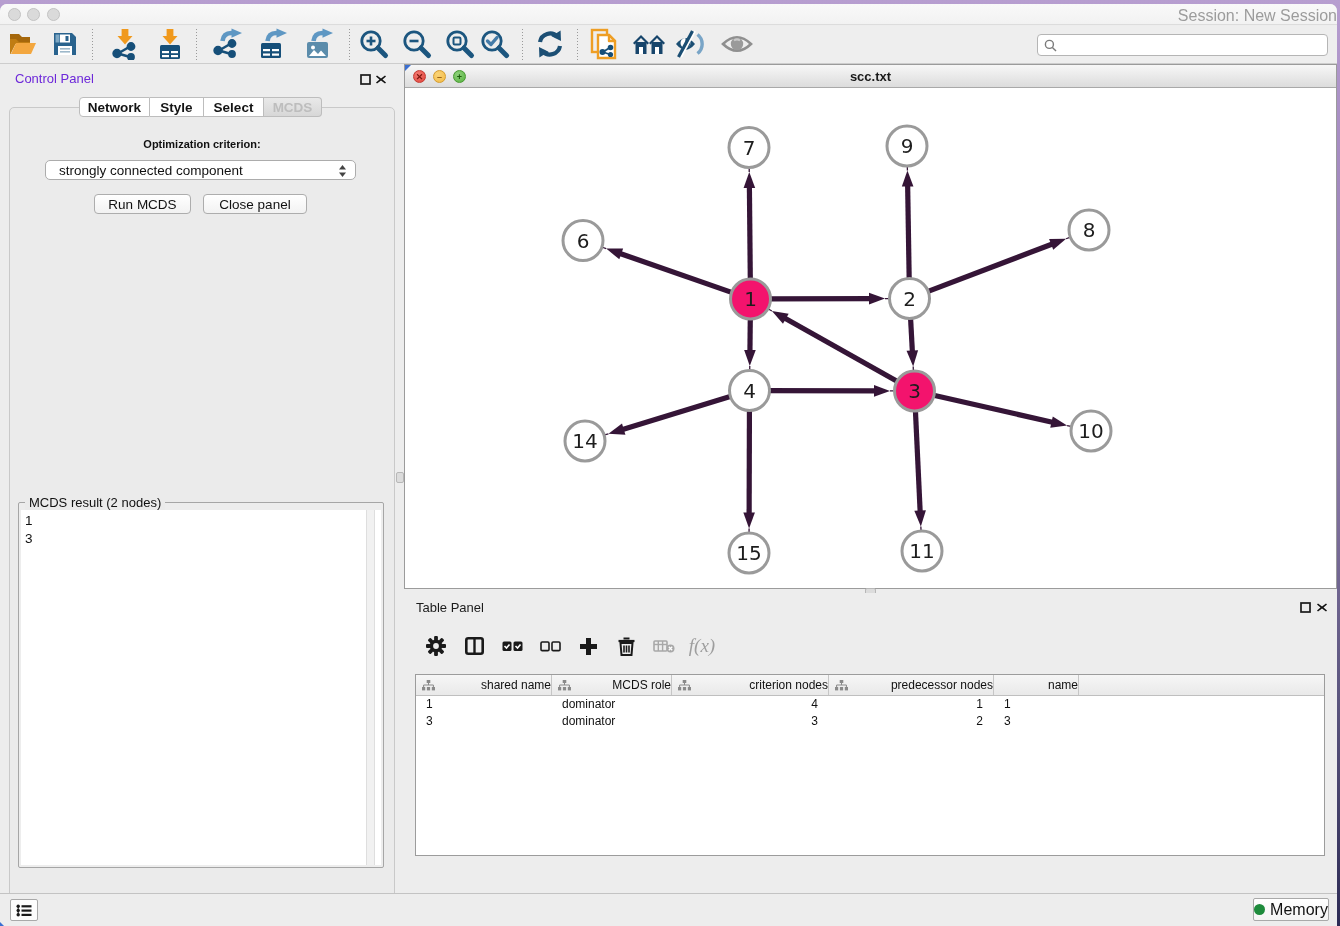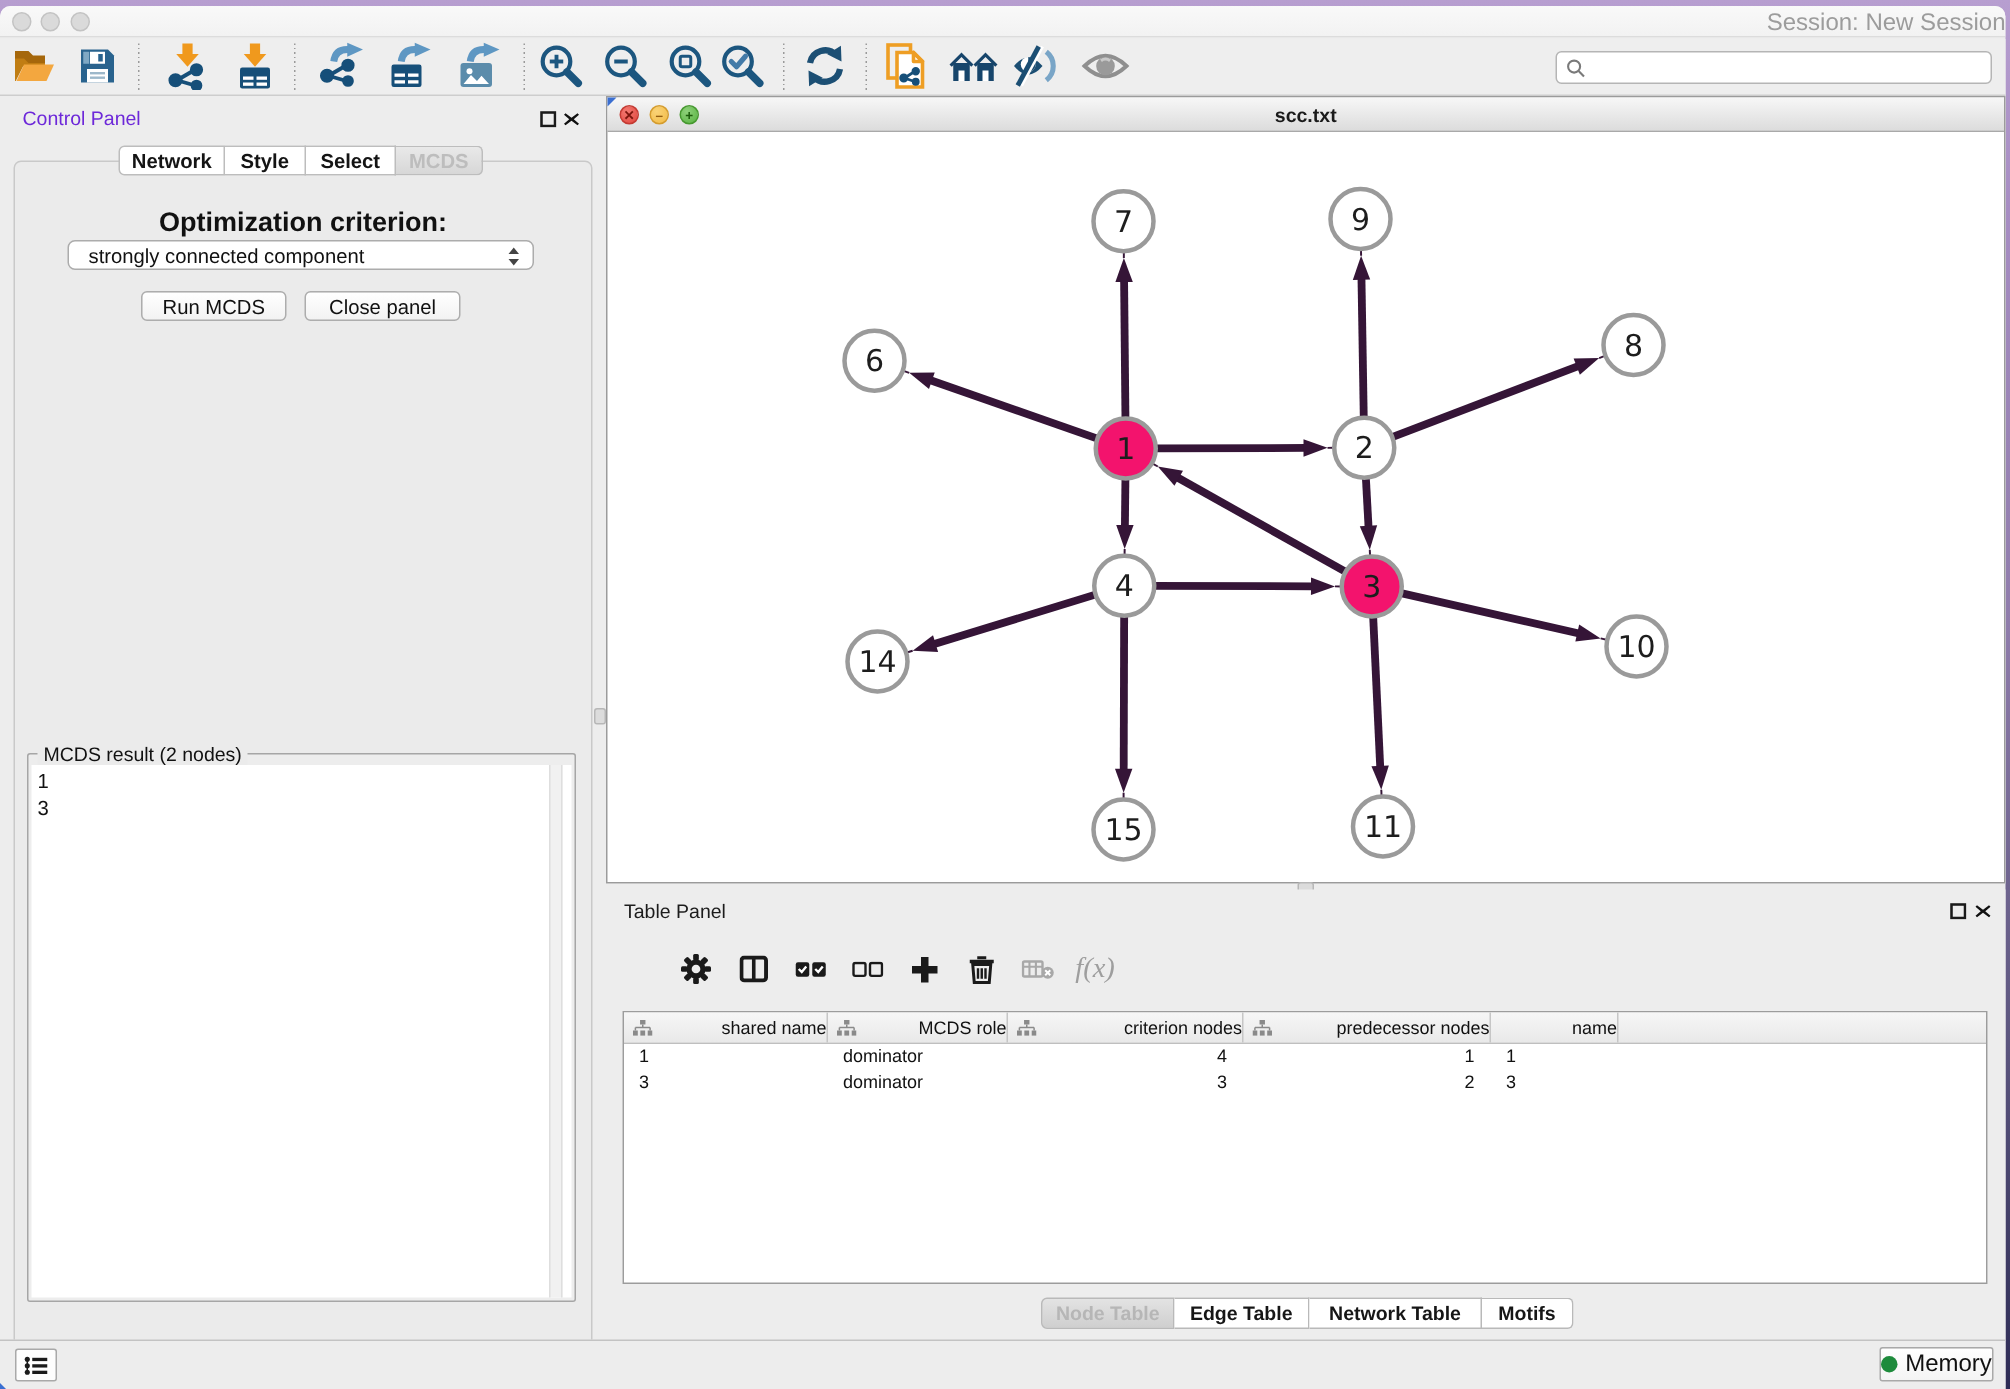--- a/index.html
+++ b/index.html
@@ -44,21 +44,21 @@
   #cp-tabs { position:absolute; left:79px; top:33px; height:20px; display:flex; z-index:3; }
   .seg-btn { height:20px; background:#ffffff; border:1px solid #bdbdbd; border-left:none;
     font-size:13.5px; font-weight:600; color:#141414; display:flex; align-items:center;
     justify-content:center; }
   .seg-btn:first-child { border-left:1px solid #bdbdbd; border-radius:4px 0 0 4px; }
   .seg-btn:last-child { border-radius:0 4px 4px 0; }
   .seg-btn.selected { background:linear-gradient(180deg,#e9e9e9,#d7d7d7); color:#bdbdbd; }
   #cp-content { position:absolute; left:9px; top:43px; width:386px; height:804px;
     background:#ebebeb; border:1px solid #c9c9c9; border-radius:5px; }
   #opt-label { position:absolute; left:0; width:100%; top:30px; text-align:center;
-    font-size:18px; font-weight:600; color:#111; }
+    font-size:11px; font-weight:600; color:#111; }
   #criterion-select { position:absolute; left:35px; top:52px; width:311px; height:20px;
     background:#fff; border:1px solid #acacac; border-radius:5px;
     display:flex; align-items:center; font-size:13.5px; color:#111; padding-left:13px; }
   #criterion-chevrons { position:absolute; right:8px; top:3px; }
   .cp-btn { position:absolute; top:86px; height:20px; background:linear-gradient(180deg,#ffffff,#f2f2f2);
     border:1px solid #adadad; border-radius:4px; font-size:13.5px; color:#111;
     display:flex; align-items:center; justify-content:center; }
   #run-btn { left:84px; width:97px; }
   #close-btn { left:193px; width:104px; }
   #result-group { position:absolute; left:8px; top:394px; width:366px; height:366px;
@@ -91,21 +91,21 @@
   #tl-max   { left:48px; background:radial-gradient(circle at 35% 30%,#8ed07a,#58b441);
     border:1px solid #46982f; color:#1c5c0b; }
   #blue-corner { position:absolute; left:0; top:0; width:0; height:0;
     border-top:6px solid #3b6fd1; border-right:6px solid transparent; }
   #graph { position:absolute; left:0; top:23px; width:931px; height:500px; }
   
   #table-panel { position:absolute; left:404px; top:593px; width:933px; height:300px;
     background:#ededed; }
   #tp-title { position:absolute; left:12px; top:7px; font-size:13px; color:#1c1c1c; }
   .tp-tool { position:absolute; top:40px; width:26px; height:26px; display:flex;
-    align-items:center; justify-content:center;margin-left:28px; }
+    align-items:center; justify-content:center; }
   #tp-fx { font-family:"Liberation Serif",serif; font-style:italic; font-size:19px;
     color:#9e9e9e; }
   #table-block { position:absolute; left:11px; top:81px; width:910px; height:182px;
     background:#fff; border:1px solid #9c9c9c; }
   #table-header { position:absolute; left:0; top:0; right:0; height:21px;
     background:linear-gradient(180deg,#f6f6f6,#e9e9e9); border-bottom:1px solid #bfbfbf;
     display:flex; }
   .th-cell { height:20px; border-right:1px solid #c6c6c6; display:flex;
     align-items:center; font-size:12px; color:#111; position:relative; }
   .th-label { flex:1; text-align:right; }
@@ -607,26 +607,20 @@
           </div>
           <div class="tbl-row" style="top: 37.5px;">
             <div class="td-cell" style="width: 136px; text-align: left; padding: 0px 0px 0px 10px;">3</div>
             <div class="td-cell" style="width: 120px; text-align: left; padding: 0px 0px 0px 10px;">dominator</div>
             <div class="td-cell" style="width: 157px; text-align: right; padding: 0px 11px 0px 0px;">3</div>
             <div class="td-cell" style="width: 165px; text-align: right; padding: 0px 11px 0px 0px;">2</div>
             <div class="td-cell" style="width: 85px; text-align: left; padding: 0px 0px 0px 10px;">3</div>
           </div>
         </div>
     </div>
-    <div id="bottom-tabs">
-        <div class="bt-btn selected" style="width: 89px;">Node Table</div>
-        <div class="bt-btn" style="width: 90px;">Edge Table</div>
-        <div class="bt-btn" style="width: 115px;">Network Table</div>
-        <div class="bt-btn" style="width: 61px;">Motifs</div>
-      </div>
   </div>
 
   <div id="status-bar">
     <div id="list-btn">
       <svg width="16" height="13" viewBox="0 0 16 13">
           <line x1="2.2" y1="2" x2="2.2" y2="11" stroke="#1a1a1a" stroke-width="1"></line>
           <circle cx="2.2" cy="2.2" r="1.7" fill="#1a1a1a"></circle>
           <circle cx="2.2" cy="6.5" r="1.7" fill="#1a1a1a"></circle>
           <circle cx="2.2" cy="10.8" r="1.7" fill="#1a1a1a"></circle>
           <rect x="5.5" y="1.2" width="10" height="2.2" fill="#1a1a1a"></rect>

